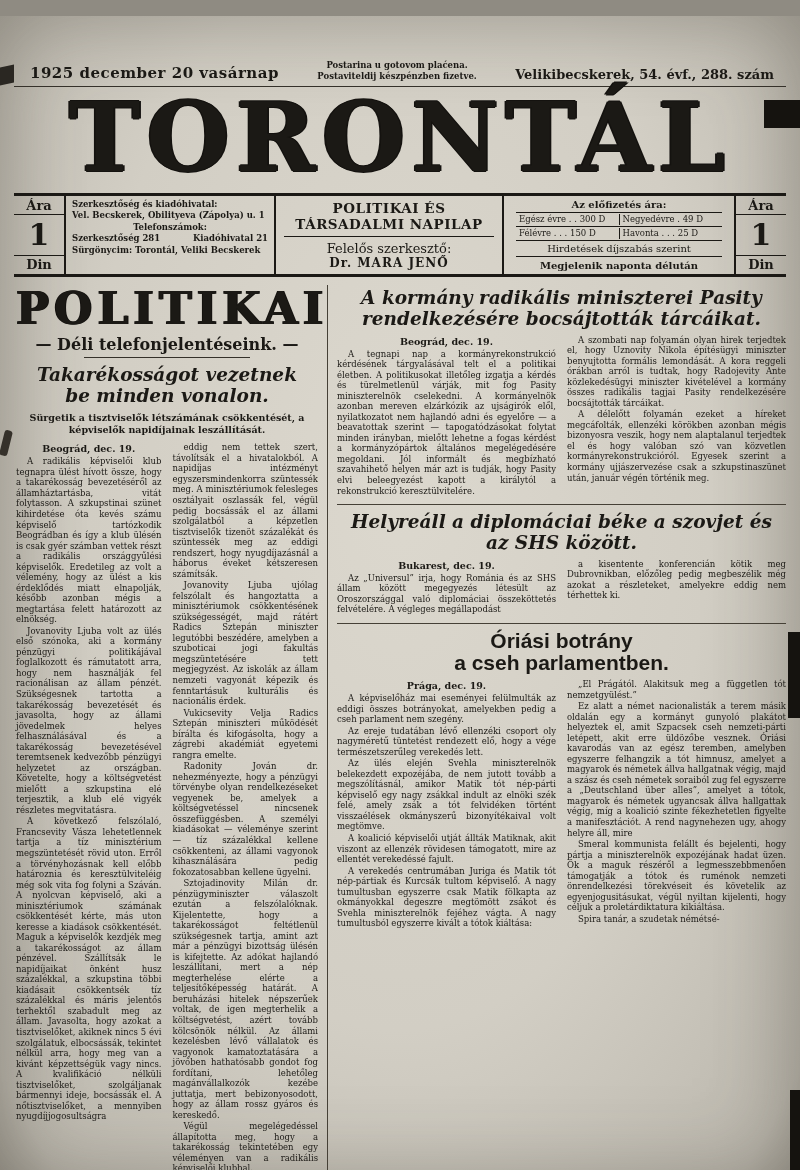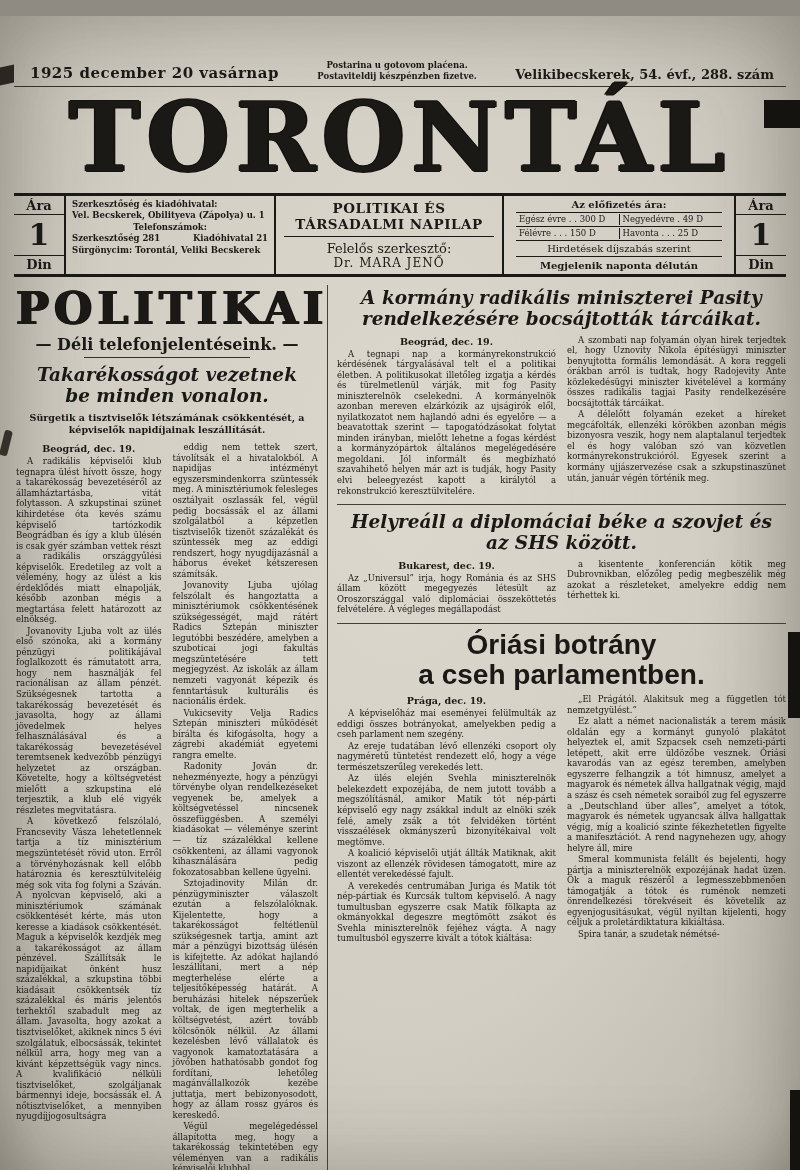--- a/index.html
+++ b/index.html
@@ -32,21 +32,21 @@
   .price-cell .p-value{font-weight:bold;font-size:30px;line-height:1;}
   .price-cell .p-unit{font-weight:bold;font-size:13px;border-top:1px solid #1b1915;padding-top:1px;}
   .cell-sep{width:2px;background:#1b1915;}
   .editorial{width:196px;padding:3px 6px;font-size:8.5px;line-height:1.35;}
   .editorial .b{font-weight:bold;}
   .editorial .ctr{text-align:center;font-weight:bold;}
   .editorial .row{display:flex;justify-content:space-between;font-weight:bold;}
   .center-cell{flex:1;text-align:center;padding:4px 8px;display:flex;flex-direction:column;justify-content:space-between;}
   .center-cell .paper-type{font-weight:bold;font-size:13.5px;letter-spacing:.5px;border-bottom:1px solid #1b1915;padding-bottom:4px;}
   .center-cell .ed-label{font-size:13px;margin-top:3px;}
-  .center-cell .ed-name{font-weight:normal;font-size:12px;letter-spacing:1px;}
+  .center-cell .ed-name{font-weight:bold;font-size:12px;letter-spacing:1px;}
   .subscription{width:206px;padding:2px 12px;font-size:8.5px;line-height:1.3;text-align:center;}
   .subscription .s-title{font-weight:bold;font-size:10px;border-bottom:1px solid #1b1915;padding-bottom:1px;}
   .sub-grid{display:flex;border-bottom:1px solid #1b1915;padding:1px 0;}
   .sub-grid .half{flex:1;text-align:left;padding:0 3px;}
   .sub-grid .half + .half{border-left:1px solid #1b1915;}
   .subscription .s-small{font-size:10px;border-bottom:1px solid #1b1915;padding:1px 0;}
   .subscription .s-bold{font-weight:bold;font-size:10px;padding-top:2px;}
   
   .content{display:flex;padding:8px 14px 0 16px;height:892px;overflow:hidden;}
   .left-area{width:302px;flex:none;}
@@ -56,21 +56,21 @@
     text-shadow:1px 0 #14120f,-1px 0 #14120f;}
   .subhead{text-align:center;font-weight:bold;font-size:16px;margin-bottom:2px;}
   .short-rule{width:55%;margin:3px auto 6px auto;border-top:1px solid #35312a;}
   .art-title-italic{font-style:italic;font-weight:bold;text-align:center;font-size:18.5px;line-height:1.15;margin:2px 6px 5px 6px;}
   .lead{font-weight:bold;text-align:center;font-size:9.5px;line-height:1.3;margin:0 4px 6px 4px;}
   .cols{display:flex;gap:11px;}
   .col{flex:1;min-width:0;}
   .dateline{text-align:center;font-weight:bold;font-size:9.5px;margin:1px 0 2px 0;}
   .body-par{font-size:8.5px;line-height:1.24;text-align:justify;text-indent:11px;margin:0 0 1px 0;}
   .art-sep{border-top:1px solid #454036;margin:7px 0 6px 0;}
-  .h-oriasi{font-family:"Liberation Sans", sans-serif;font-weight:bold;text-align:center;font-size:28px;line-height:1.08;margin:2px 0 4px 0;}
+  .h-oriasi{font-family:"Liberation Sans", sans-serif;font-weight:bold;text-align:center;font-size:21px;line-height:1.08;margin:2px 0 4px 0;}
   
   .artifact{position:absolute;background:#15130f;}
   .a1{right:0;top:84px;width:36px;height:28px;}
   .a2{right:0;top:616px;width:12px;height:86px;}
   .a3{right:0;bottom:4px;width:10px;height:92px;}
   .a4{left:0;top:50px;width:14px;height:18px;background:#2a2722;transform:skewY(-12deg);}
   .a5{left:2px;top:414px;width:8px;height:26px;background:#35312a;transform:rotate(14deg);border-radius:3px;}
 </style>
 </head>
 <body>

